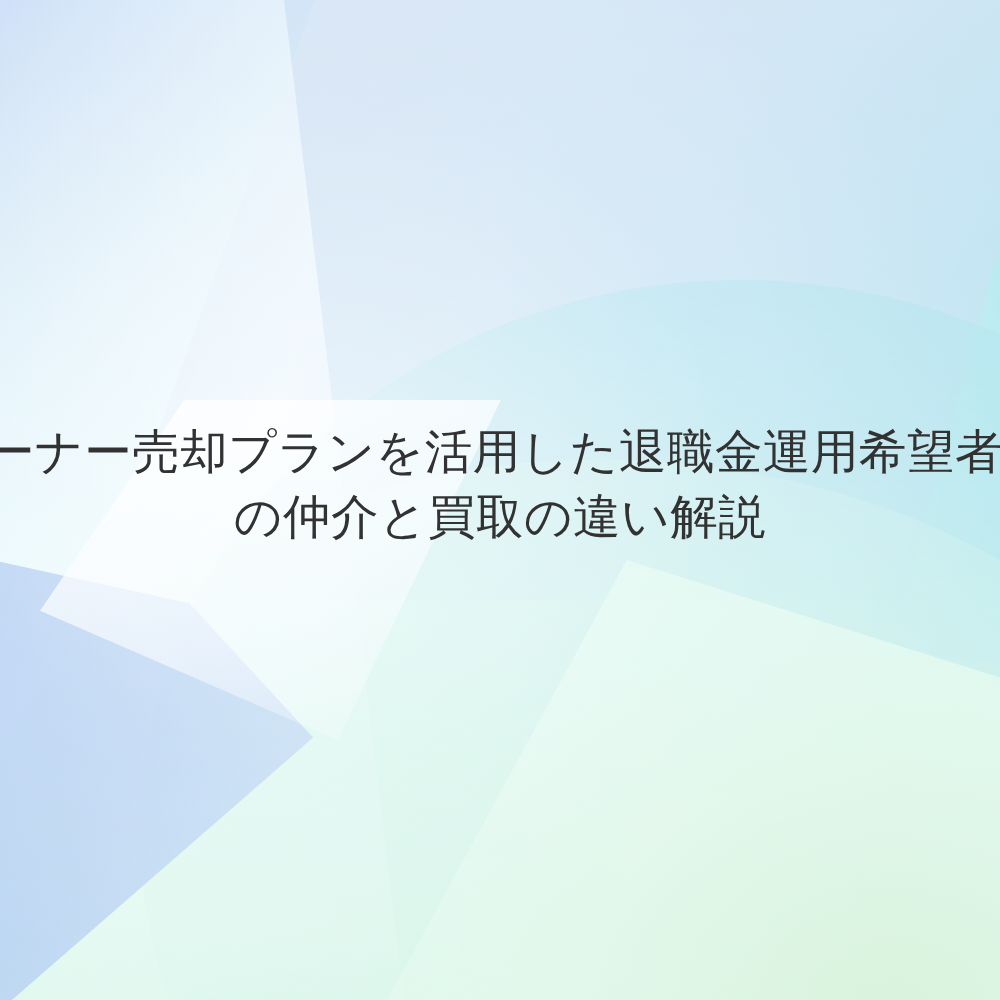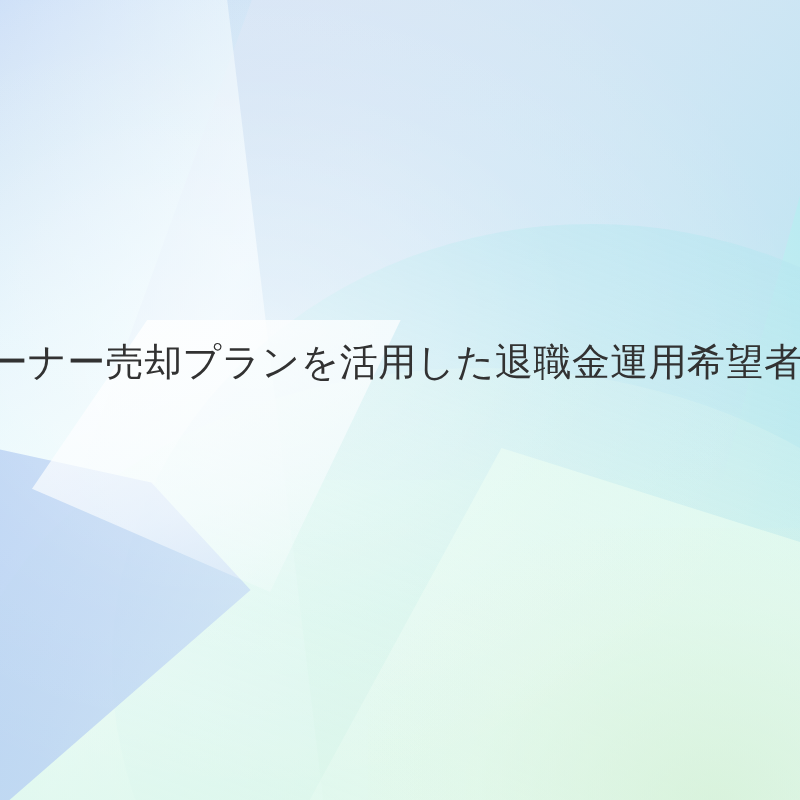--- a/index.html
+++ b/index.html
@@ -159,15 +159,16 @@
   <div class="facet-curve-a"></div>
   <div class="facet-curve-b"></div>
   <div class="facet-blue-wedge"></div>
   <div class="facet-white-wedge"></div>
   <div class="facet-mint-wedge"></div>
   <div class="facet-green-tint"></div>
   <div class="facet-haze"></div>
 
   <div id="title-block">
     <div class="title-line overflow">オーナー売却プランを活用した退職金運用希望者の</div>
+    <div class="title-line">の仲介と買取の違い解説</div>
   </div>
 
 </div>
 
 </body></html>

